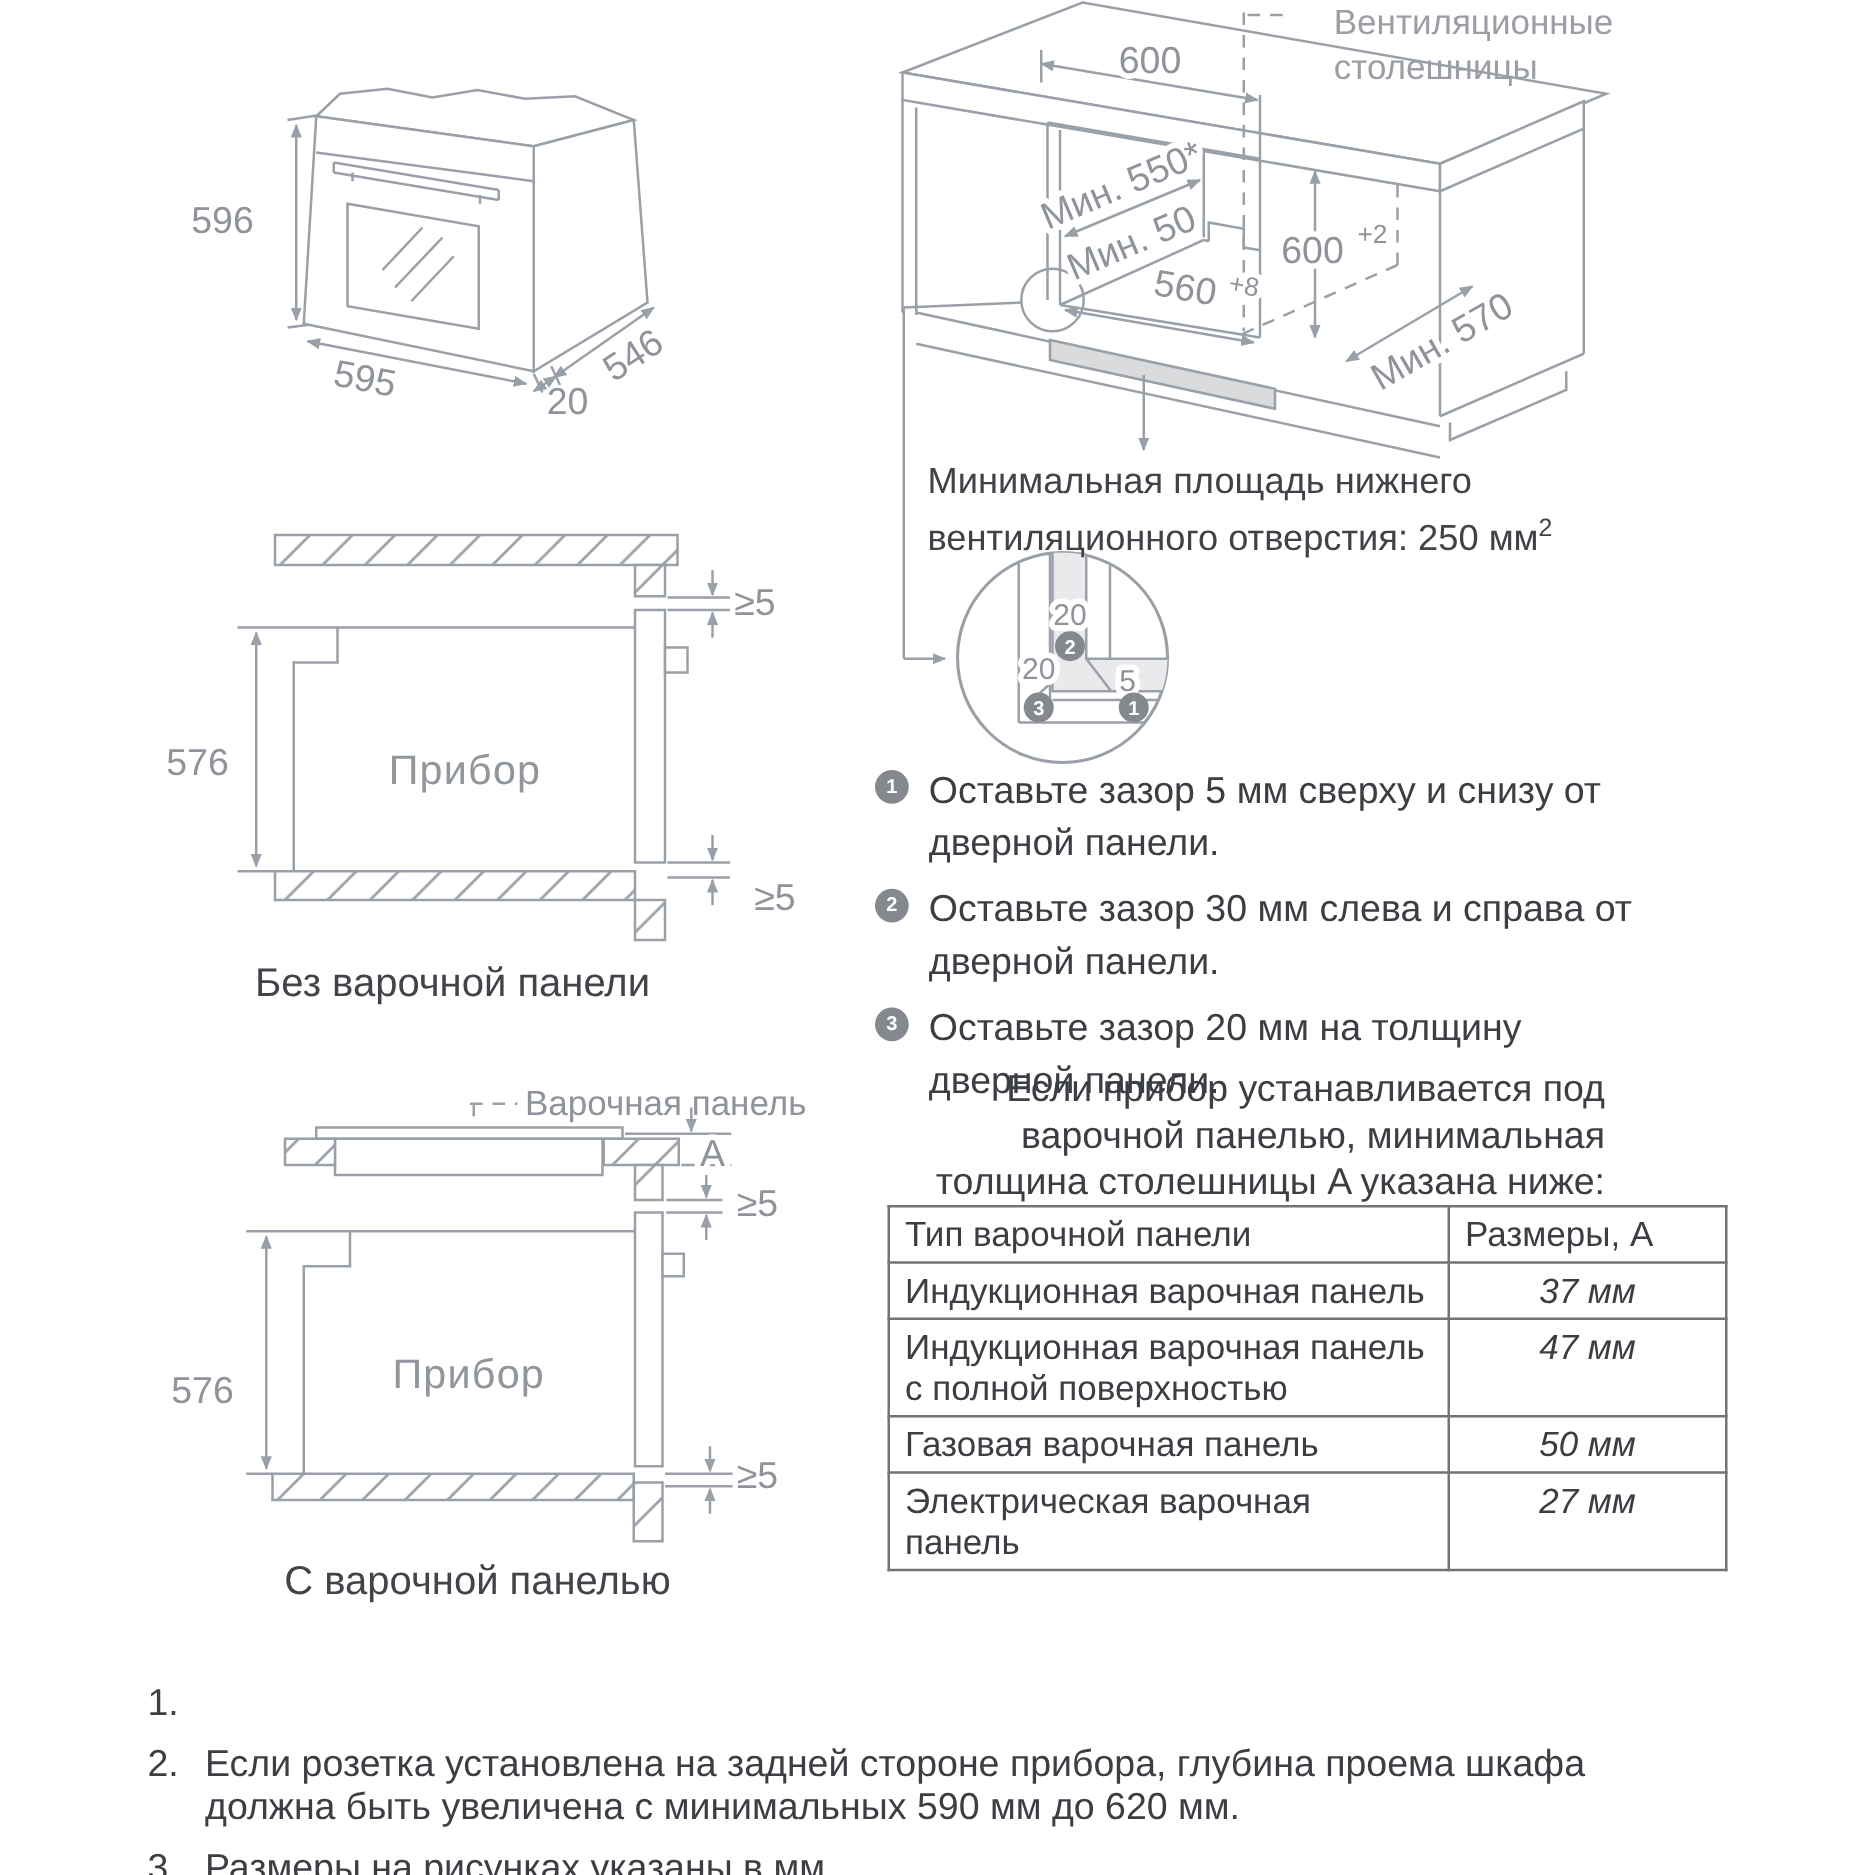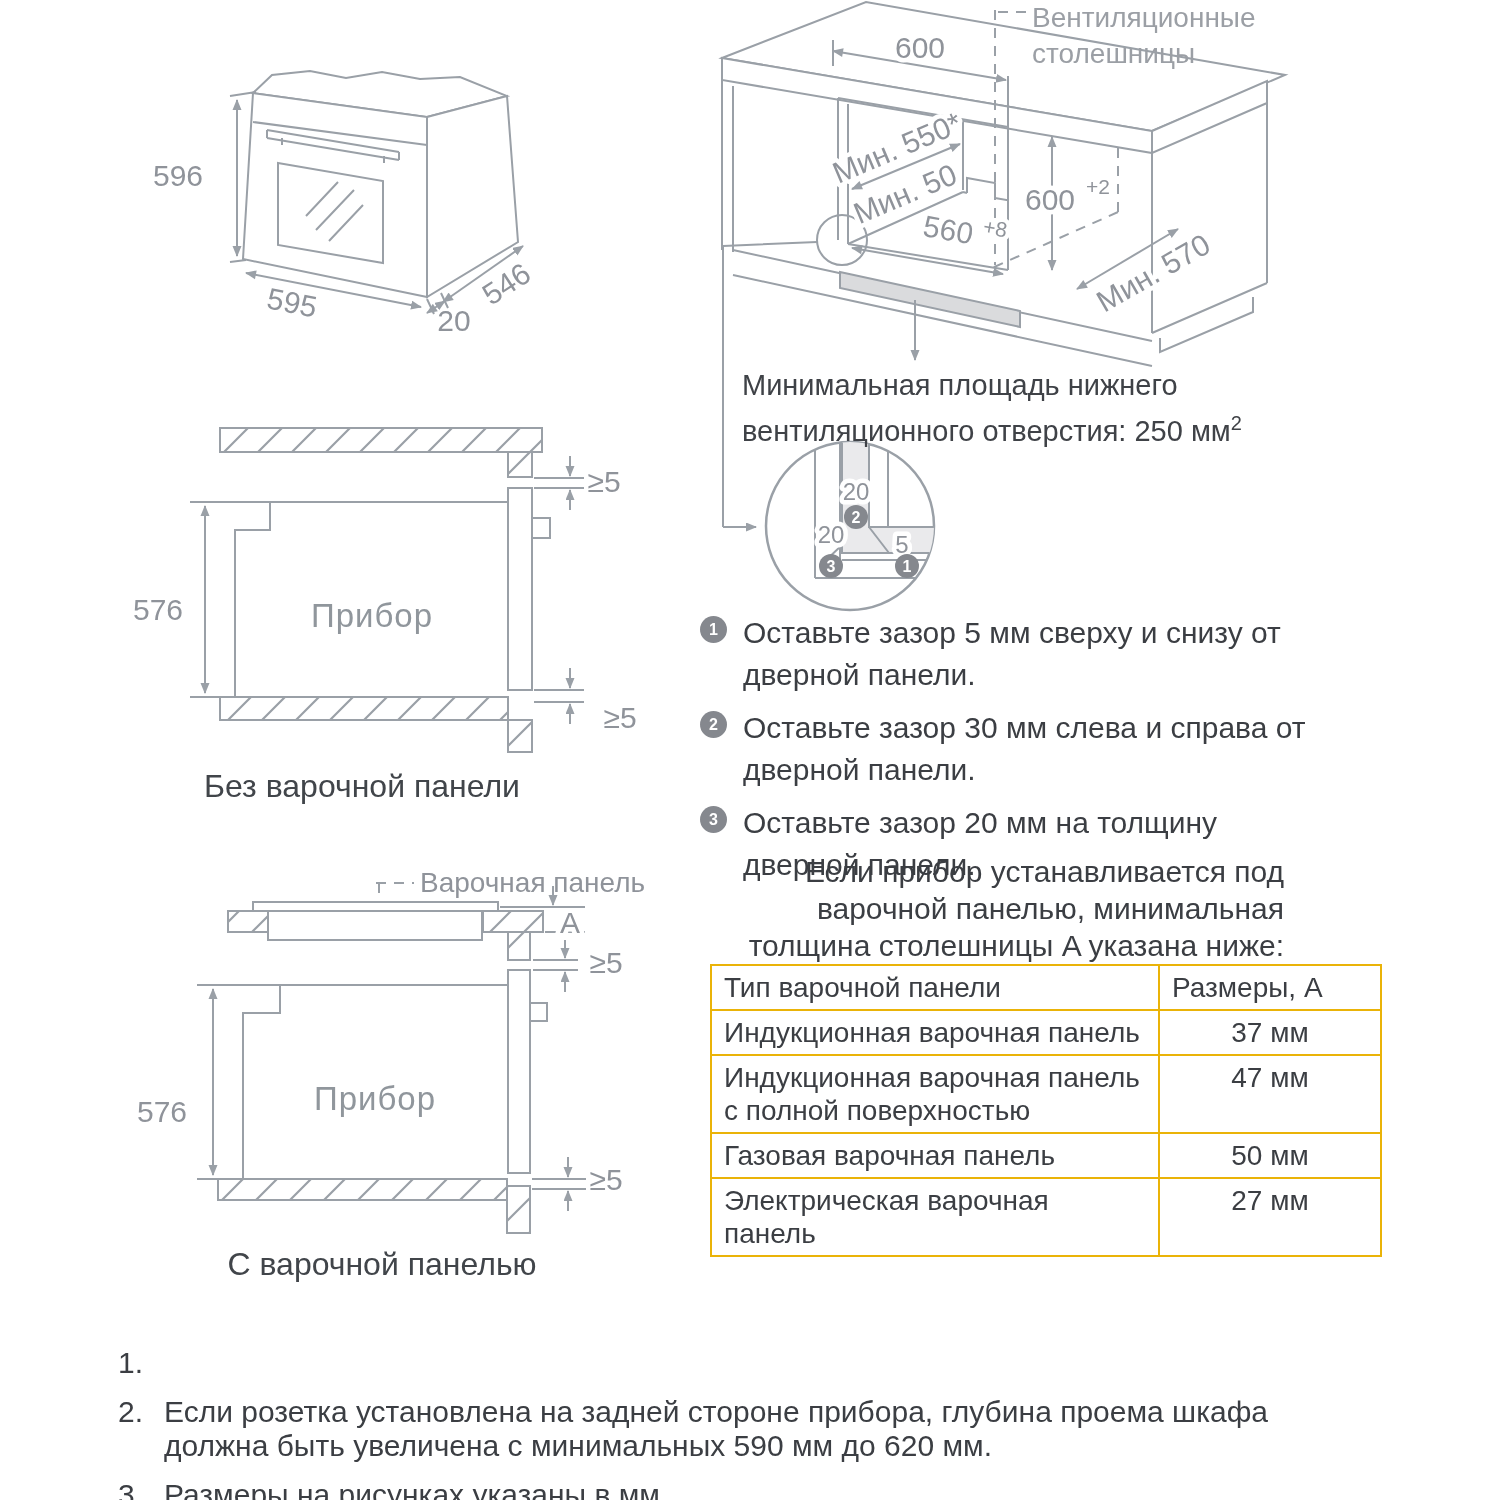--- a/index.html
+++ b/index.html
@@ -15,31 +15,31 @@
   svg .panelfill{fill:#eaeaec;stroke:#9aa0a7;stroke-width:2;}
   svg text{font-family:"Liberation Sans",sans-serif;}
   svg .dl{font-size:30px;fill:#8f939a;}
   svg .dls{font-size:24px;fill:#8f939a;}
   svg .sup{font-size:21px;fill:#8f939a;}
   svg .halo{paint-order:stroke;stroke:#ffffff;stroke-width:9;stroke-linejoin:round;}
   svg .dev{font-size:33px;fill:#90969c;letter-spacing:1px;}
   svg .cap{font-size:32px;fill:#41454a;}
   svg .mnum{font-size:16px;fill:#ffffff;font-weight:bold;}
   svg .mdot{fill:#85888e;stroke:none;}
-  .graylbl{color:#9b9fa5;font-size:28px;line-height:36px;}
+  .graylbl{color:#9b9fa5;font-size:28px;line-height:36px;margin-left:35px;}
   .ventarea{font-size:29px;line-height:38px;color:#3f4247;}
   .ventarea sup{font-size:20px;}
   .note{display:flex;margin-bottom:11px;}
   .note .marker{flex:none;width:27px;height:27px;border-radius:50%;background:#85888e;color:#fff;
     font-size:16px;font-weight:bold;text-align:center;line-height:27px;margin-right:16px;margin-top:4px;}
   .note .ntext{font-size:30px;line-height:42px;color:#3b3e43;max-width:565px;}
   .para{font-size:30px;line-height:37px;color:#3b3e43;width:578px;text-align:right;}
   table.spec{border-collapse:collapse;width:672px;color:#3b3e43;font-size:28px;line-height:33px;}
-  table.spec th,table.spec td{border:2px solid #eab308;padding:5px 12px;font-weight:normal;text-align:left;vertical-align:top;}
-  table.spec td.val{width:196px;text-align:center;}
+  table.spec th,table.spec td{border:2px solid #737373;padding:5px 12px;font-weight:normal;text-align:left;vertical-align:top;}
+  table.spec td.val{width:196px;text-align:center;font-style:italic;}
   .fnote{display:flex;margin-bottom:15px;font-size:30px;line-height:34px;color:#3b3e43;}
   .fnote .fnum{flex:none;width:46px;}
   .fnote .ftext{max-width:1195px;}
 </style>
 </head>
 <body>
 
 <svg width="0" height="0" class="abs" style="left:0;top:0">
   <defs>
     <pattern id="hatch" width="34" height="34" patternUnits="userSpaceOnUse">

